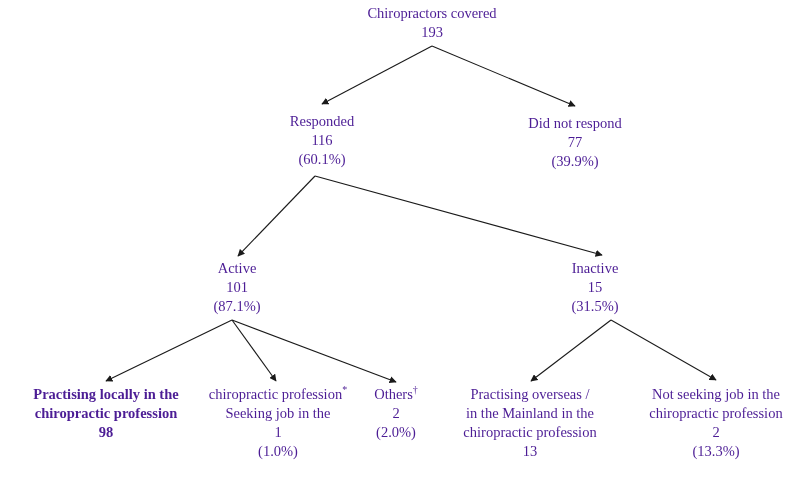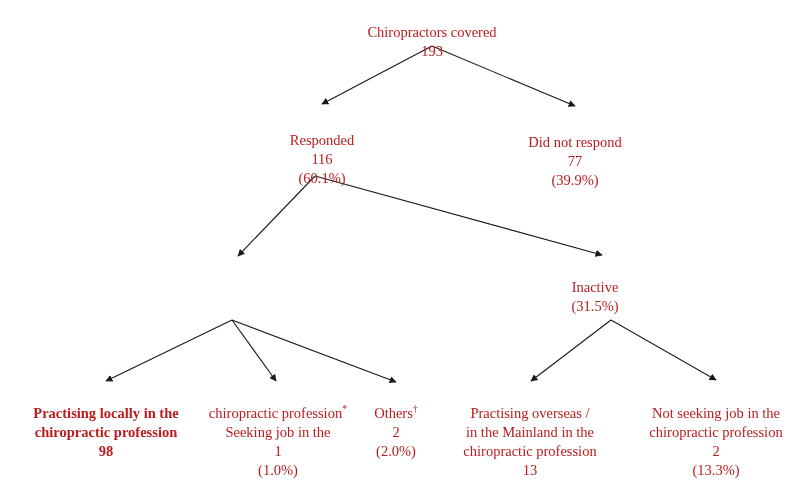--- a/index.html
+++ b/index.html
@@ -23,22 +23,21 @@
     width: 800px;
     height: 484px;
     pointer-events: none;
   }
   .node {
     position: absolute;
     text-align: center;
     line-height: 1.30;
     font-size: 14.5px;
     white-space: nowrap;
-    color: #b91c1c;
-    margin-top: 19px;
+    color: #4c1d95;
   }
   .node .line {
     display: block;
   }
   .node .sup {
     font-size: 10px;
     vertical-align: super;
     line-height: 0;
   }
 </style>
@@ -101,23 +100,29 @@
     <span class="line">116</span>
     <span class="line">(60.1%)</span>
   </div>
 
   <div class="node" style="left:495px; top:114px; width:160px;">
     <span class="line">Did not respond</span>
     <span class="line">77</span>
     <span class="line">(39.9%)</span>
   </div>
 
+  <div class="node" style="left:162px; top:259px; width:150px;">
+    <span class="line">Active</span>
+    <span class="line">101</span>
+    <span class="line">(87.1%)</span>
+  </div>
 
   <div class="node" style="left:520px; top:259px; width:150px;">
     <span class="line">Inactive</span>
+    <span class="line">15</span>
     <span class="line">(31.5%)</span>
   </div>
 
   <div class="node" style="left:10px; top:385px; width:192px;font-weight:bold;">
     <span class="line">Practising locally in the</span>
     <span class="line">chiropractic profession</span>
     <span class="line">98</span>
   </div>
 
   <div class="node" style="left:182px; top:385px; width:192px;">

